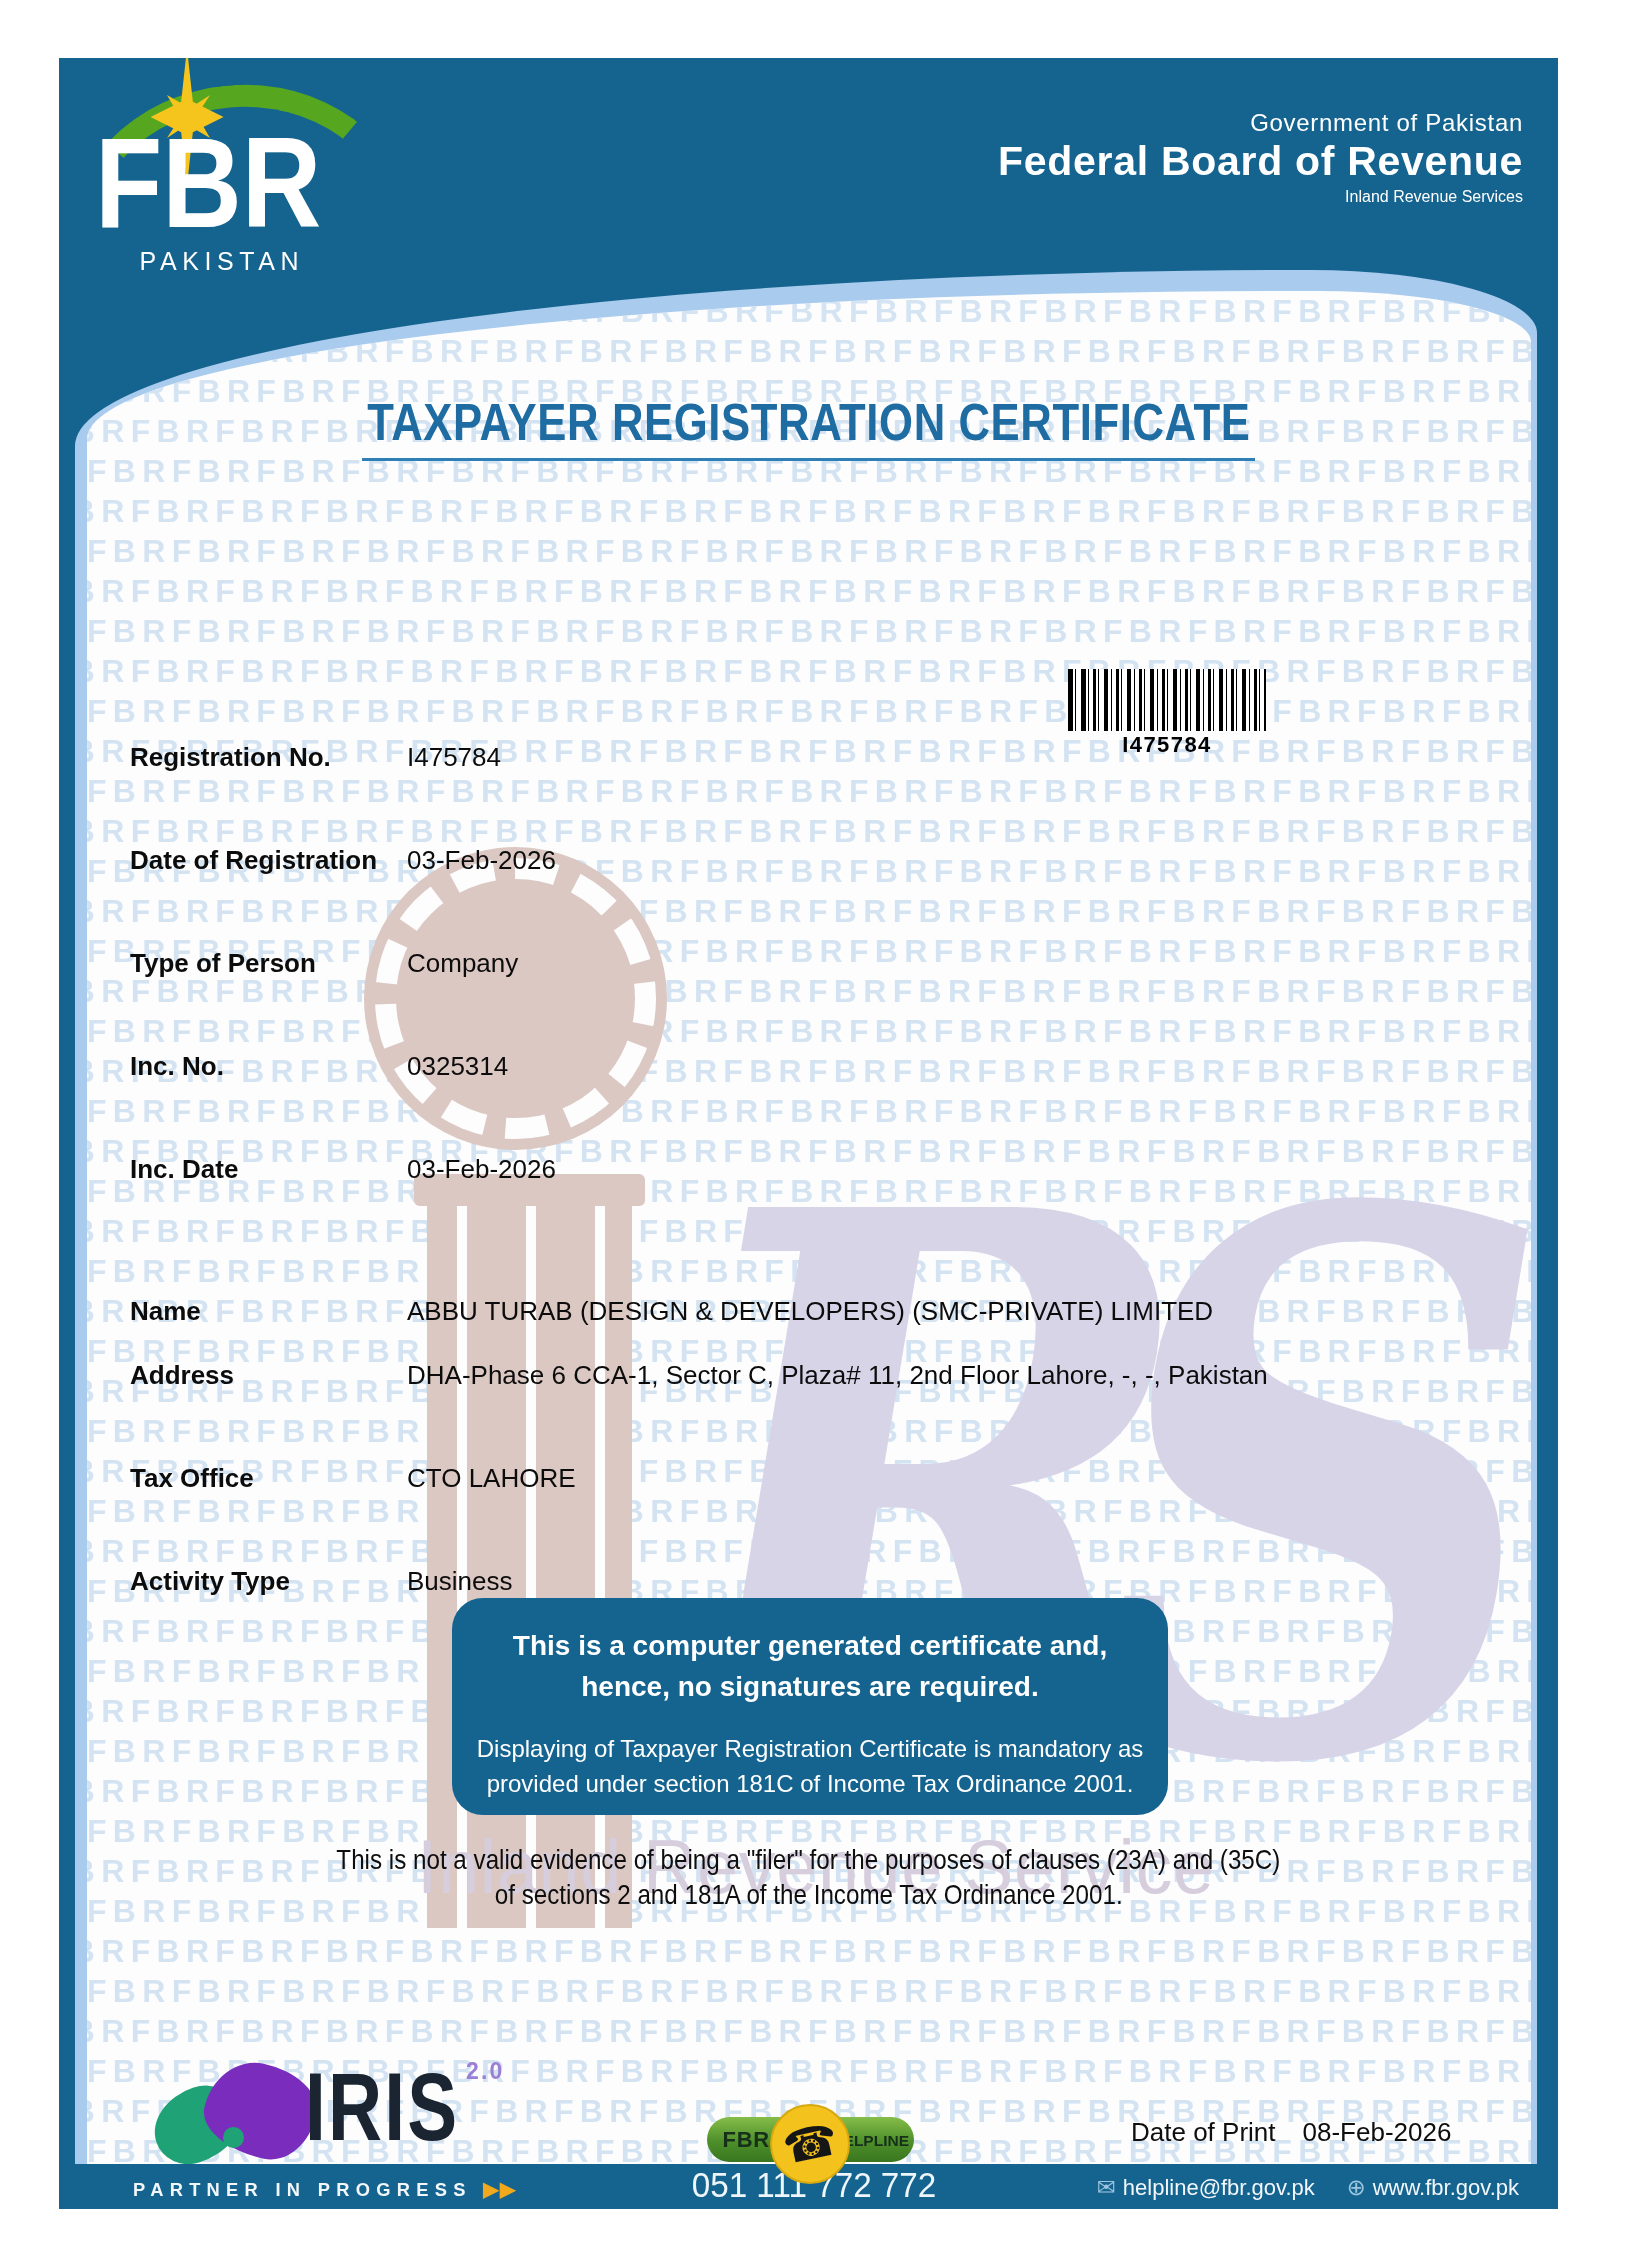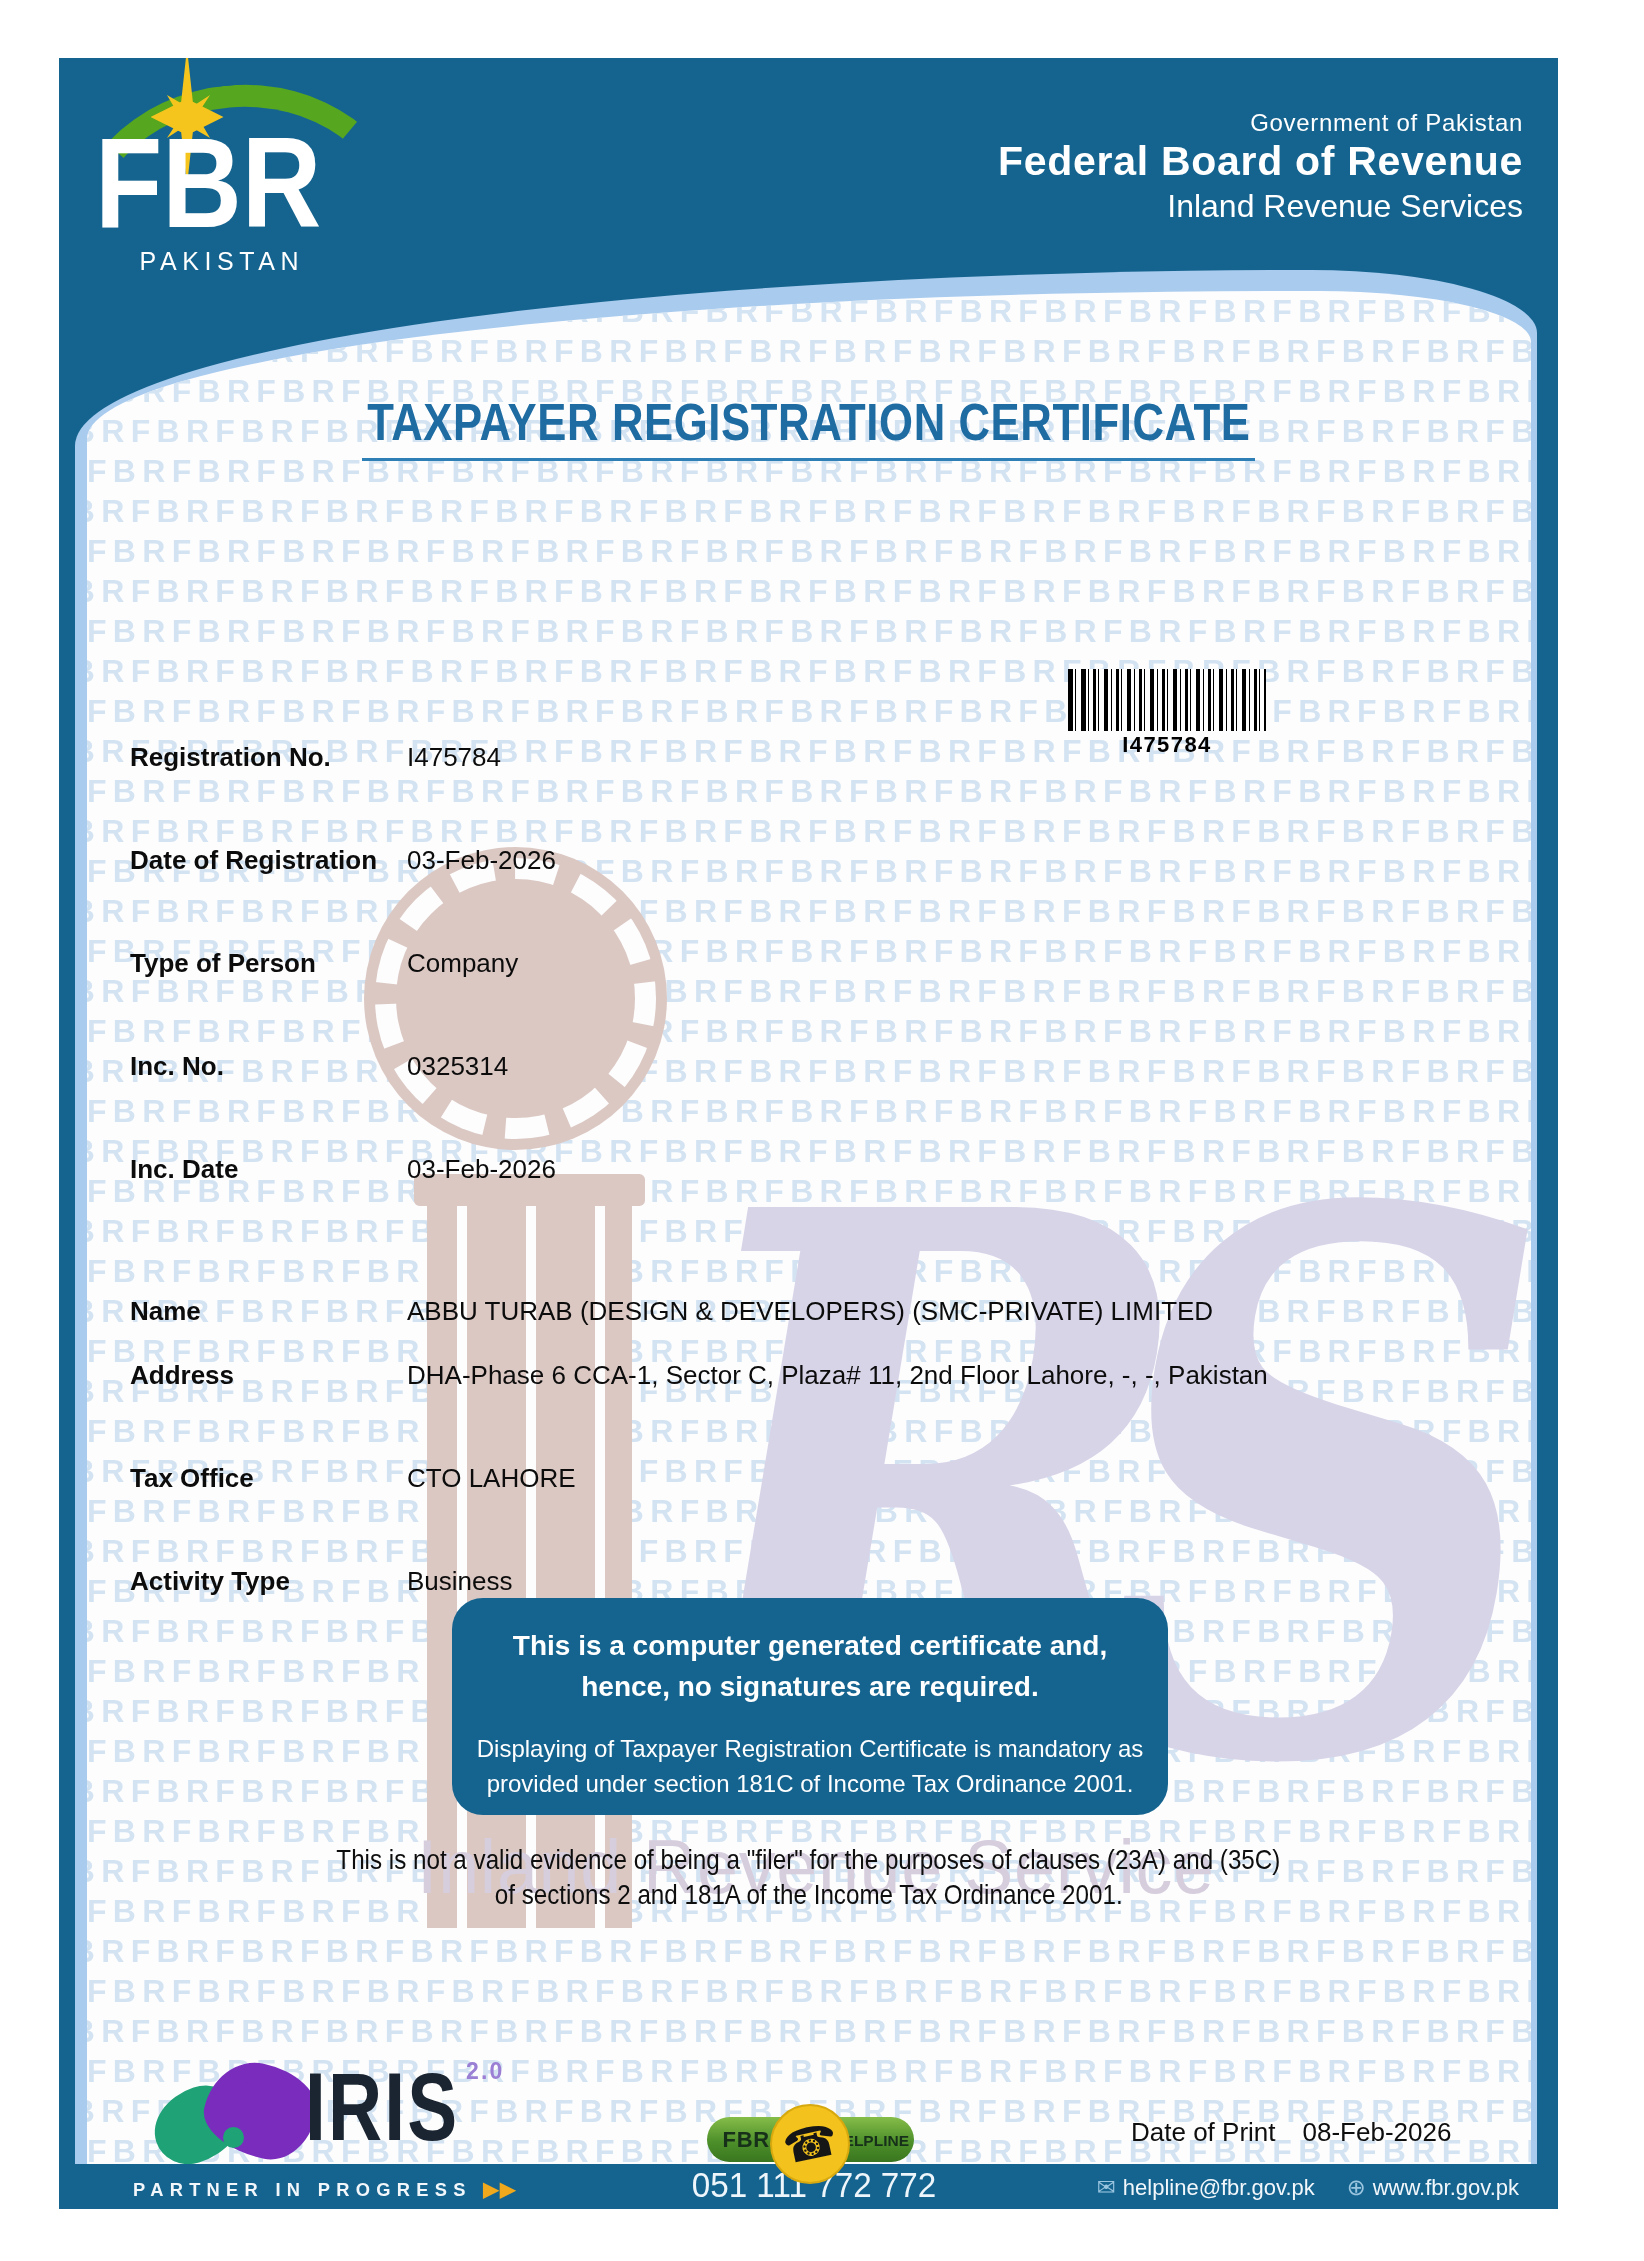--- a/index.html
+++ b/index.html
@@ -3,21 +3,21 @@
 <meta charset="utf-8">
 <style>
   * { margin:0; padding:0; box-sizing:border-box; }
   html,body { width:1645px; height:2261px; background:#ffffff; font-family:"Liberation Sans", sans-serif; }
   .card { position:absolute; left:59px; top:58px; width:1499px; height:2151px; background:#15648f; overflow:hidden; }
 
   
   .hdr-right { position:absolute; right:35px; top:51px; text-align:right; color:#fff; z-index:3; }
   .gov-line { font-size:24px; font-weight:500; letter-spacing:0.7px; }
   .org-line { font-size:41px; font-weight:700; margin-top:1px; letter-spacing:0.7px; }
-  .dept-line { font-size:32px; font-weight:400; margin-top:2.8px; }
+  .dept-line { font-size:16px; font-weight:400; margin-top:2.8px; }
 
   .logo { position:absolute; left:8.5px; top:0; width:395px; height:219px; z-index:3; }
   .logo-arc { position:absolute; left:0px; top:27px; width:346px; height:303px; border:22.6px solid transparent; border-top-color:#56a71f; border-radius:50%; transform:rotate(-5deg); }
   .logo-star { position:absolute; left:83px; top:-10px; width:73px; height:138px; background:#f6c51d; clip-path:polygon(50% 0%,58% 39%,100% 50%,58% 61%,50% 100%,42% 61%,0% 50%,42% 39%); z-index:2; }
   .logo-star-d { position:absolute; left:90px; top:28px; width:61px; height:61px; background:#f6c51d; clip-path:polygon(50% 0%,58% 39%,100% 50%,58% 61%,50% 100%,42% 61%,0% 50%,42% 39%); transform:rotate(45deg); z-index:1; }
   .logo-text { position:absolute; left:27px; top:61px; font-size:128px; line-height:128px; font-weight:700; color:#fff; transform:scaleX(.86); transform-origin:left; z-index:3; }
   .logo-country { position:absolute; left:72px; top:189px; font-size:25px; font-weight:500; letter-spacing:5.6px; color:#fff; z-index:3; }
 
   
   .curve-band { position:absolute; left:15.5px; right:21px; top:212px; bottom:40px; background:#a9cbee;

